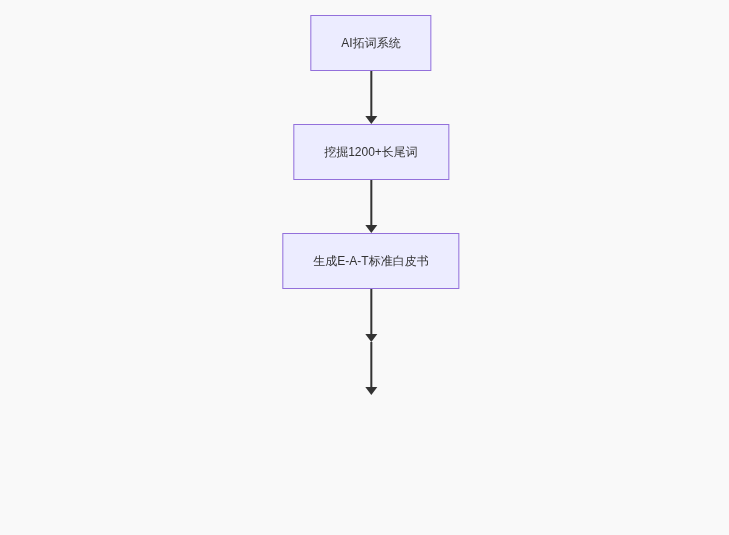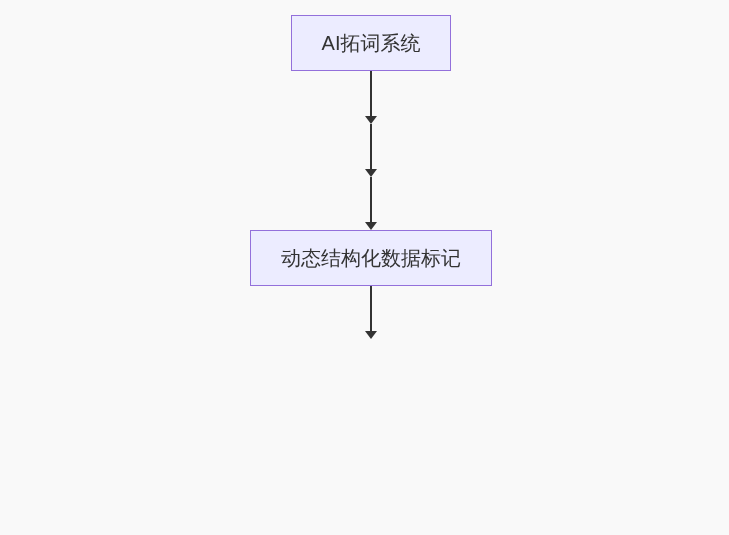--- a/index.html
+++ b/index.html
@@ -38,21 +38,21 @@
     border: 1px solid var(--node-border);
     min-height: 56px;
     padding: 0 30px;
     display: flex;
     align-items: center;
     justify-content: center;
     white-space: nowrap;
   }
 
   .node-label {
-    font-size: 20px;
+    font-size: 12px;
     color: var(--node-text-color);
     line-height: 1.2;
   }
 
   .edge {
     height: 53px;
     width: 12px;
     display: flex;
     flex-direction: column;
     align-items: center;
@@ -80,36 +80,39 @@
 
     <div class="node">
       <span class="node-label">AI拓词系统</span>
     </div>
 
     <div class="edge">
       <span class="edge-line"></span>
       <span class="edge-head"></span>
     </div>
 
+    <div class="node">
+      <span class="node-label">挖掘1200+长尾词</span>
+    </div>
+
+    <div class="edge">
+      <span class="edge-line"></span>
+      <span class="edge-head"></span>
+    </div>
+
+    <div class="node">
+      <span class="node-label">生成E-A-T标准白皮书</span>
+    </div>
 
     <div class="edge">
       <span class="edge-line"></span>
       <span class="edge-head"></span>
     </div>
 
 
     <div class="edge">
       <span class="edge-line"></span>
       <span class="edge-head"></span>
     </div>
 
-    <div class="node">
-      <span class="node-label">动态结构化数据标记</span>
-    </div>
-
-    <div class="edge">
-      <span class="edge-line"></span>
-      <span class="edge-head"></span>
-    </div>
-
 
   </div>
 </div>
 
 </body></html>

